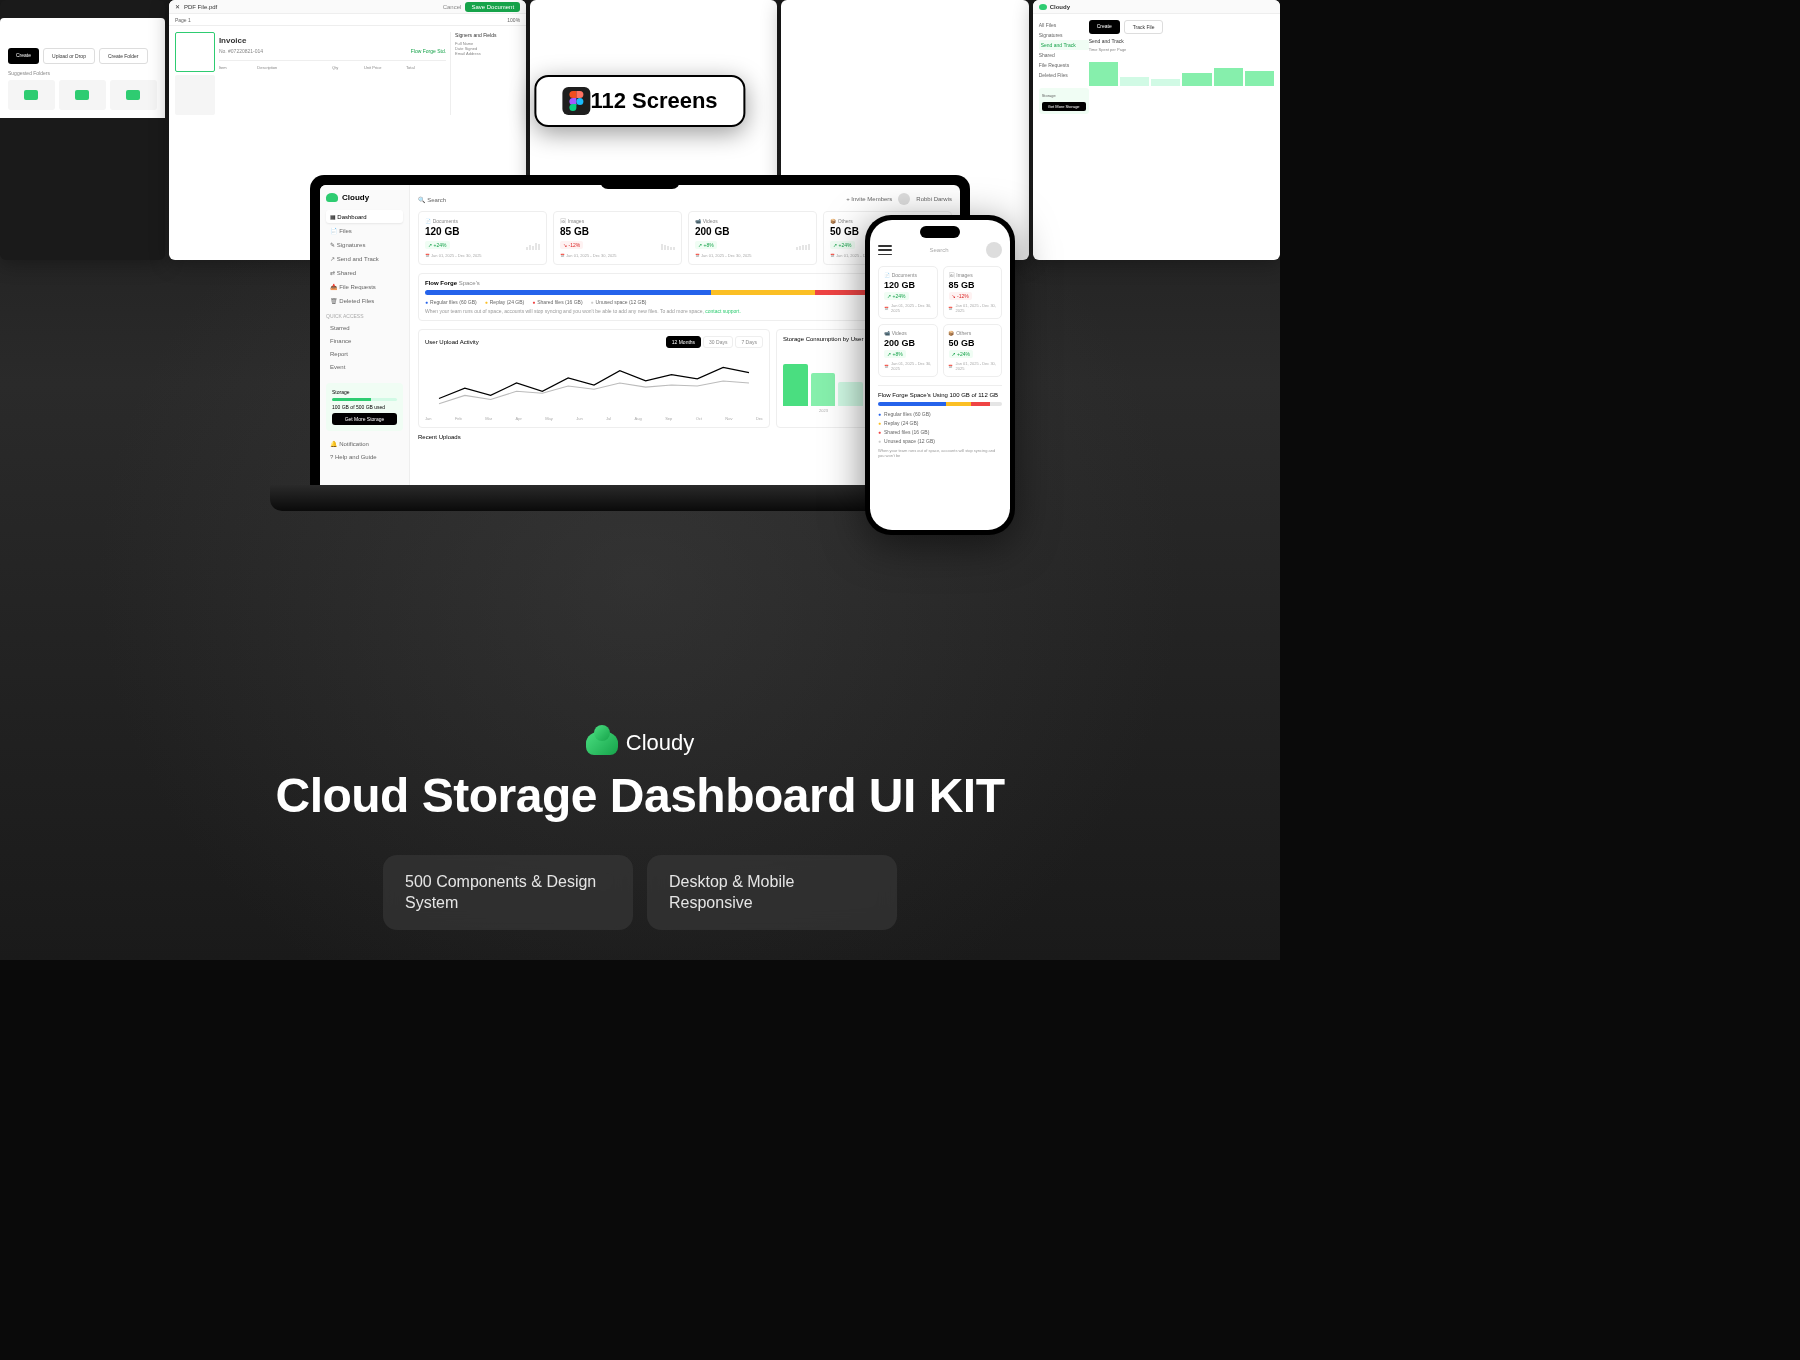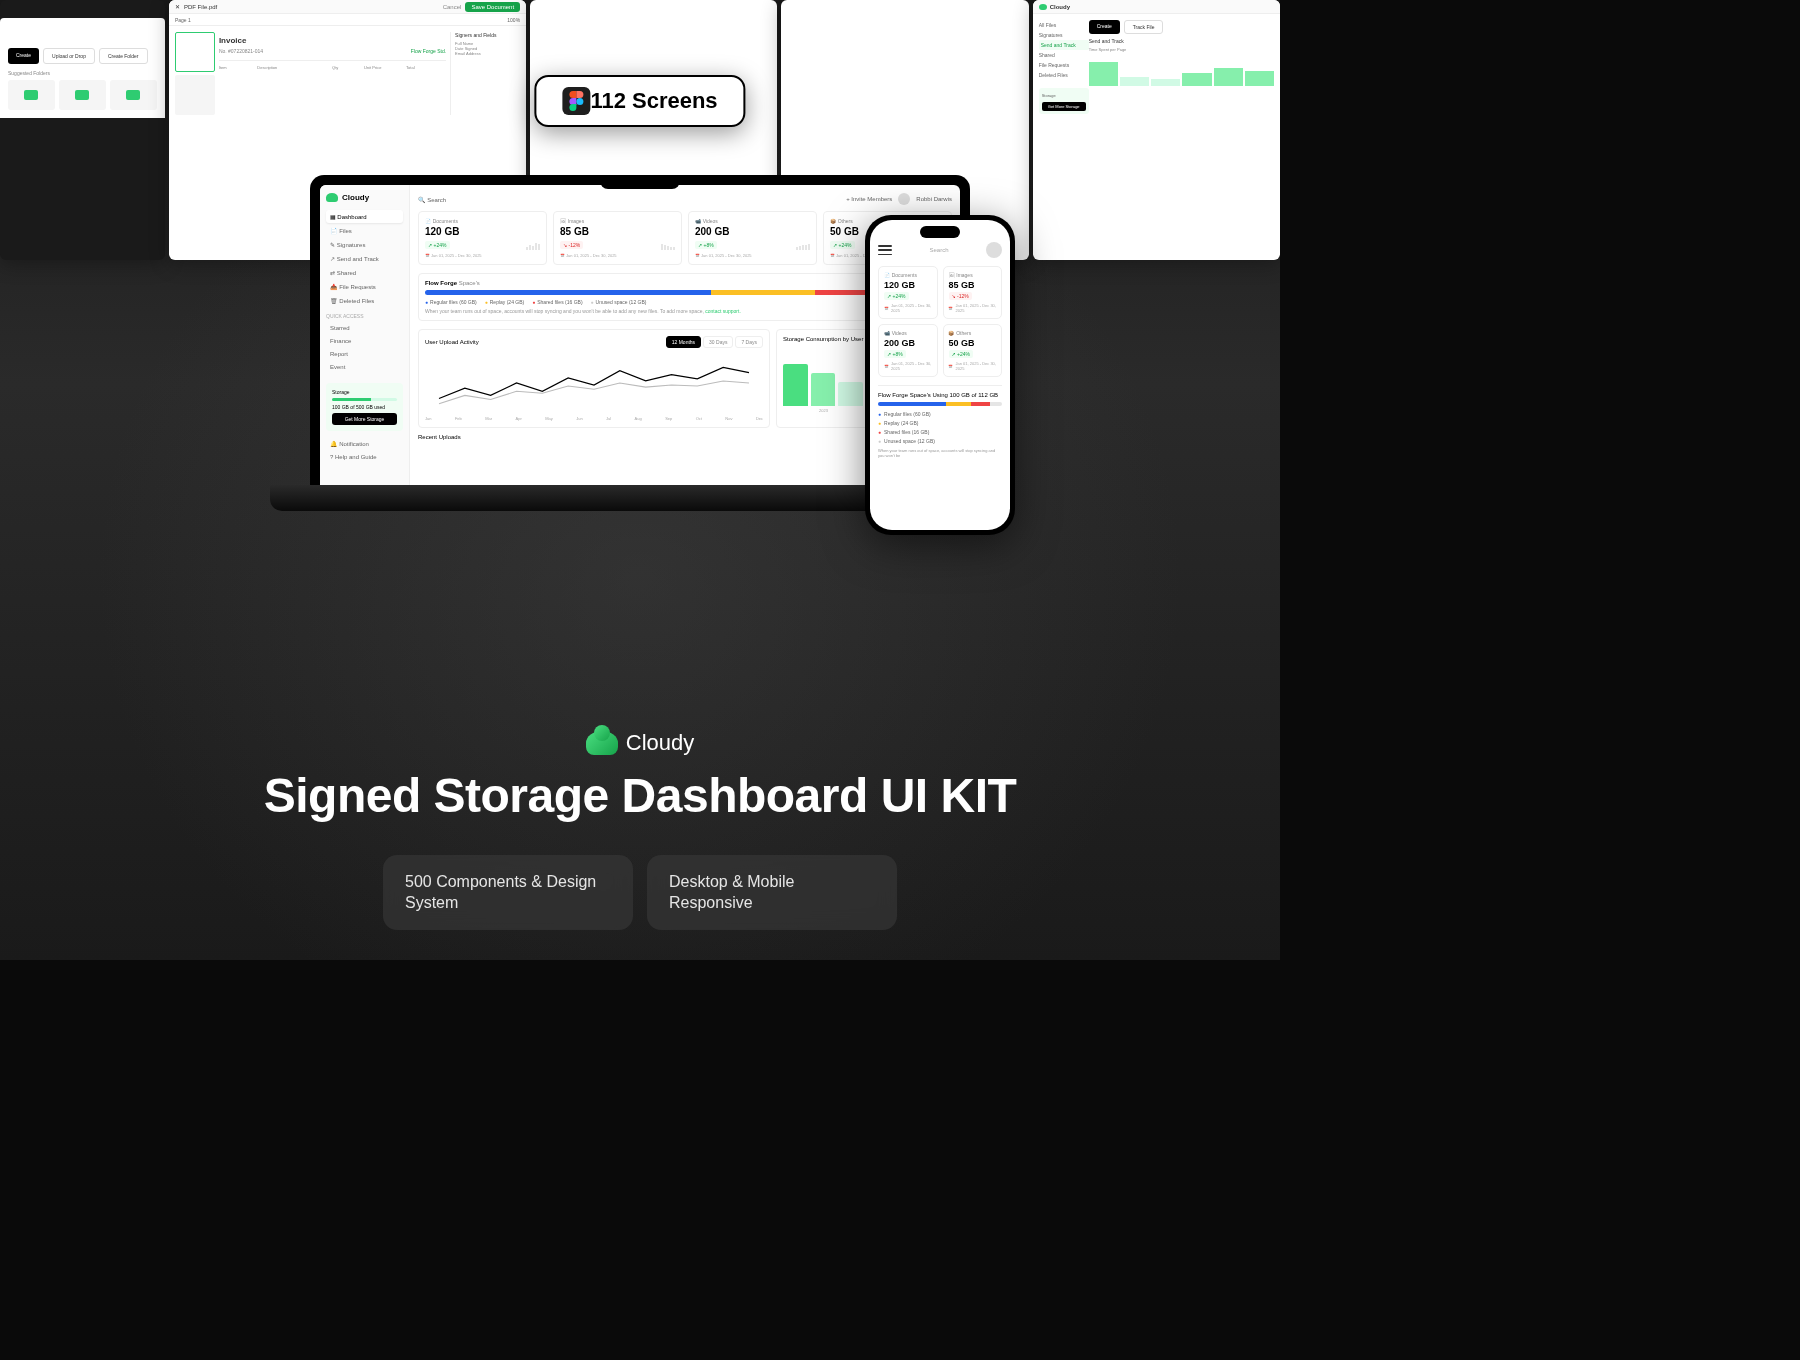--- a/index.html
+++ b/index.html
@@ -479,18 +479,18 @@
       </div>
     </div>
   </div>
 </div>
 
 <div class="hero">
   <div class="hero-logo">
     <div class="hero-cloud"></div>
     <span class="hero-brand">Cloudy</span>
   </div>
-  <h1 class="hero-title">Signed Storage Dashboard UI KIT</h1>
+  <h1 class="hero-title">Cloud Storage Dashboard UI KIT</h1>
   <div class="feature-pills">
     <div class="feature-pill">500 Components &amp; Design System</div>
     <div class="feature-pill">Desktop &amp; Mobile Responsive</div>
   </div>
 </div>
 
 </body></html>

